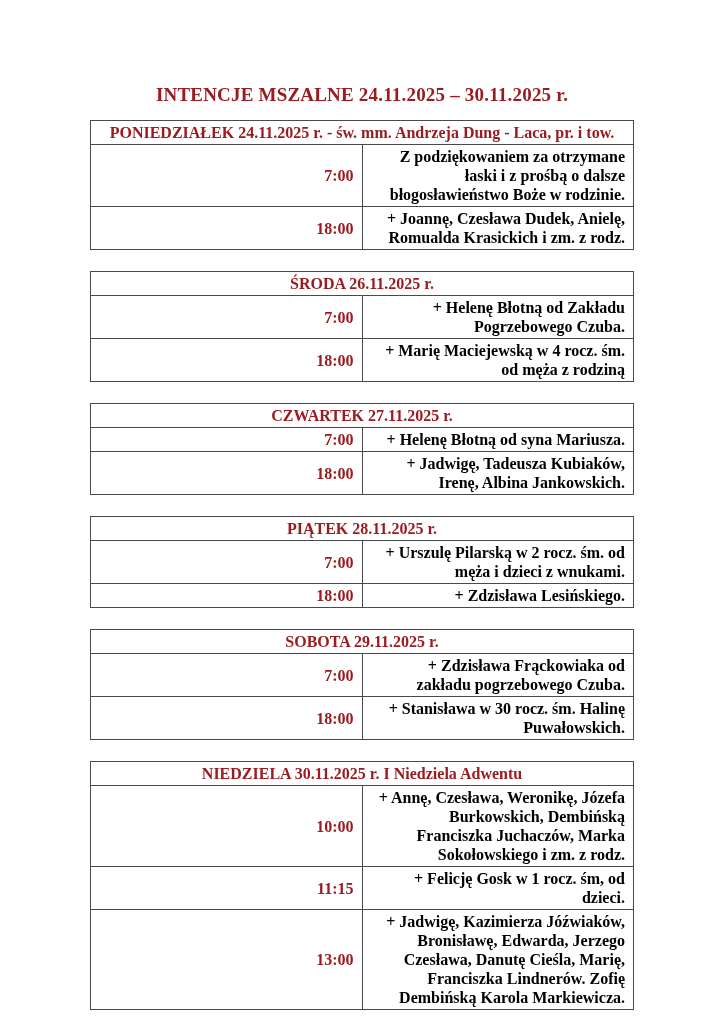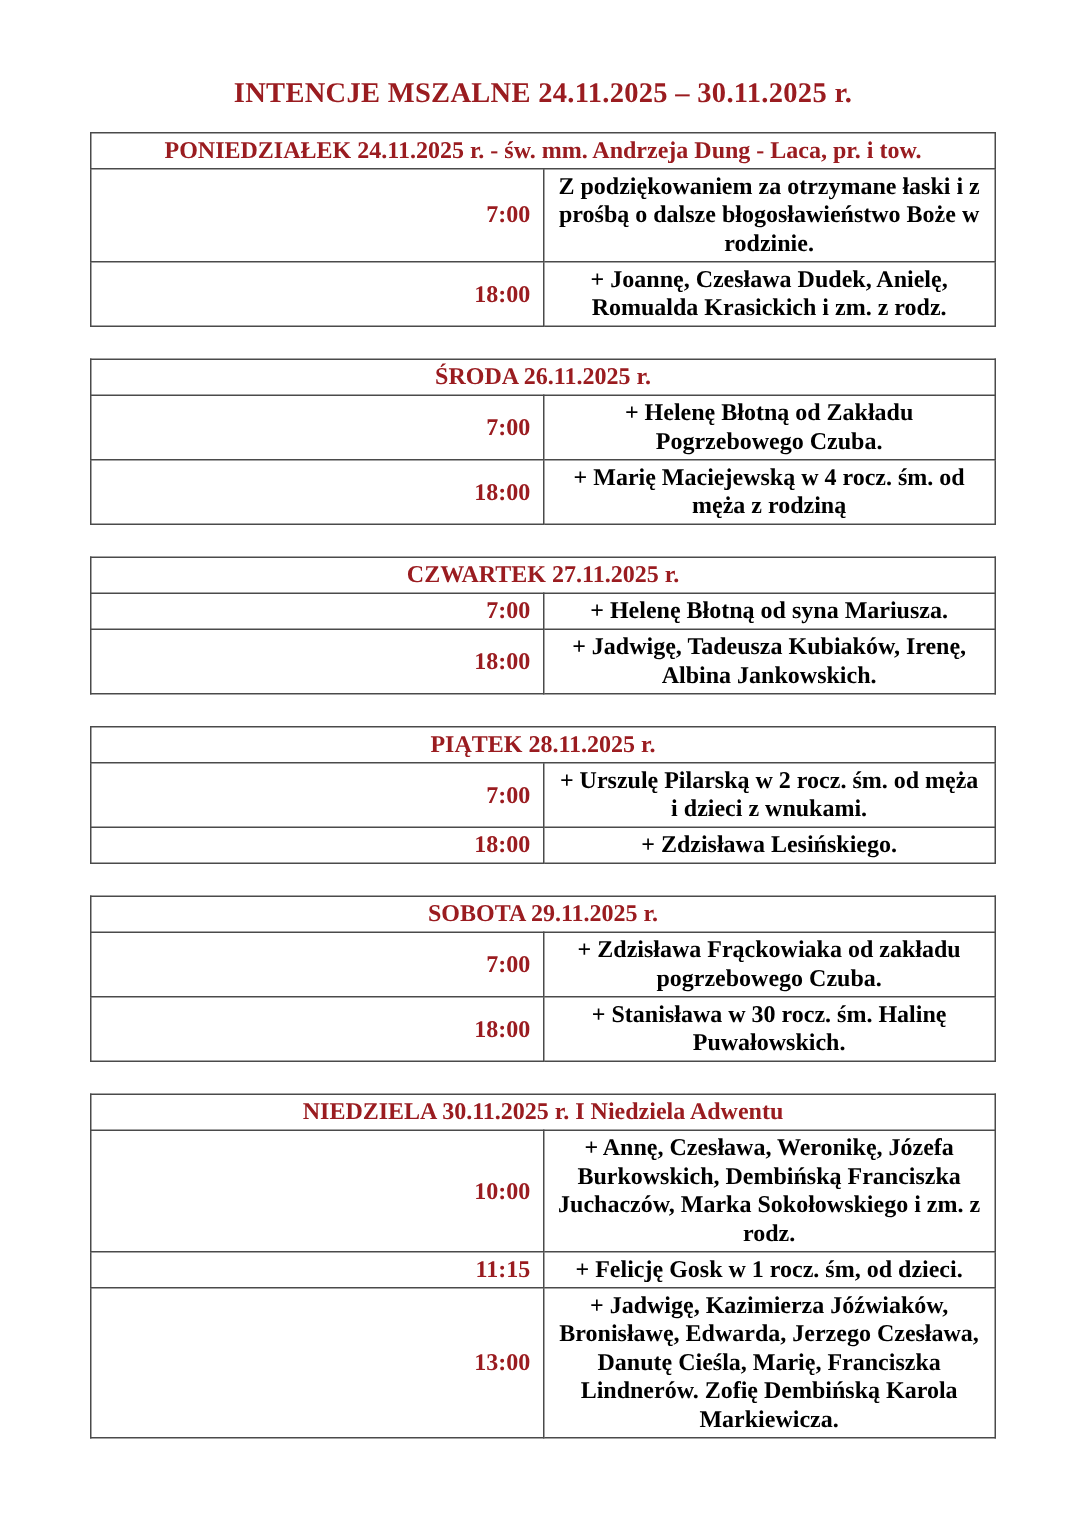--- a/index.html
+++ b/index.html
@@ -23,26 +23,27 @@
     overflow: hidden;
     margin: 0 auto;
   }
   .title {
     padding-top: 52px;
     text-align: center;
     color: var(--accent);
     font-size: 19px;
     font-weight: bold;
     letter-spacing: 0.2px;
+    margin-top: 32px;
   }
   .tables {
     margin-top: 14px;
   }
   table.day-table {
-    width: 604px;
+    width: 544px;
     margin: 0 auto 21px auto;
     border-collapse: collapse;
     table-layout: fixed;
   }
   table.day-table td {
     border: 1px solid var(--border);
     font-size: 16px;
     font-weight: bold;
     line-height: 19px;
     padding: 2px 8px;
@@ -55,21 +56,21 @@
   }
   td.time {
     width: 53px;
     text-align: right;
     color: var(--accent);
     padding-right: 5px;
     padding-left: 2px;
     white-space: nowrap;
   }
   td.intention {
-    text-align: center;
+    text-align: right;
     color: var(--ink);
   }
 </style>
 </head>
 <body>
 
 <div class="page">
 
   <div class="title">INTENCJE MSZALNE 24.11.2025 – 30.11.2025 r.</div>
 

